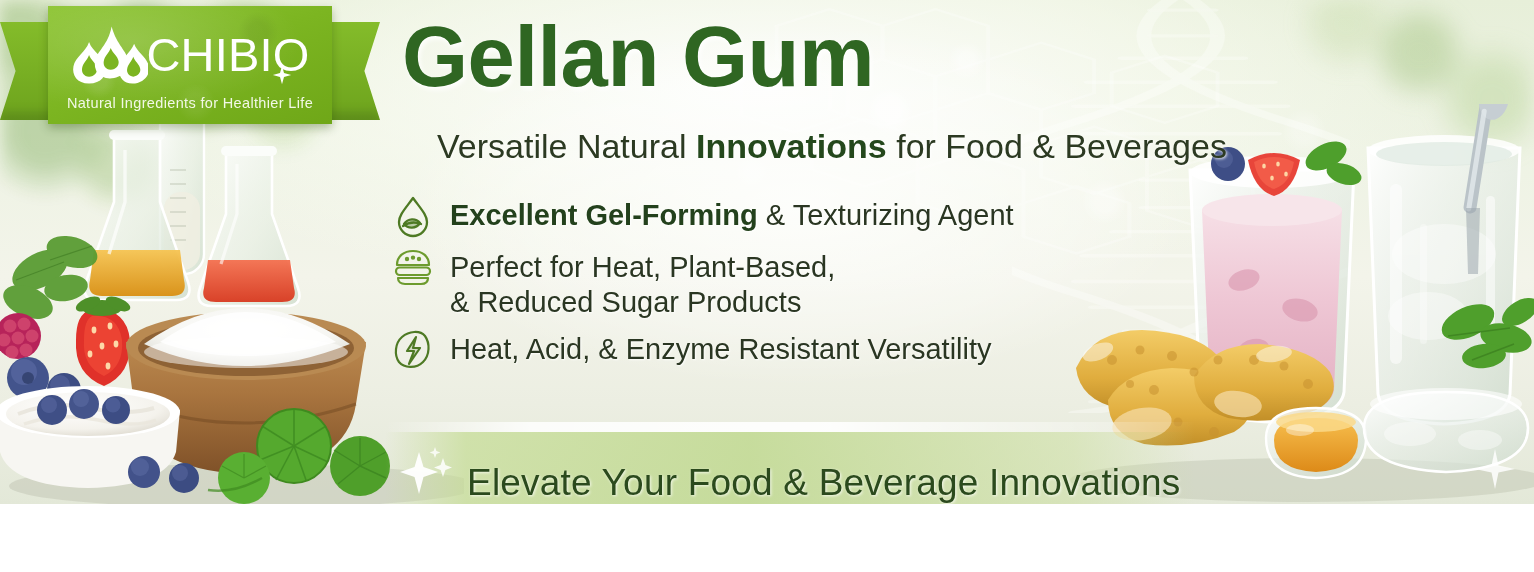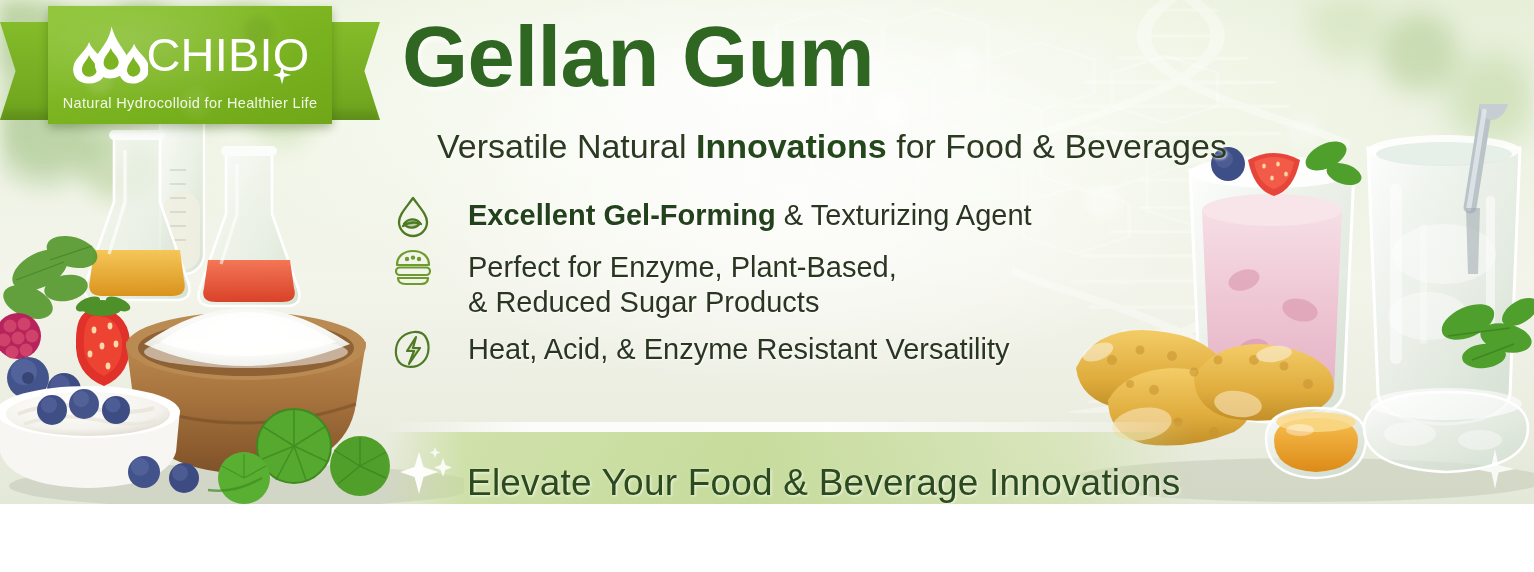--- a/index.html
+++ b/index.html
@@ -140,21 +140,21 @@
     font-family:"Liberation Sans",sans-serif;
     white-space:nowrap;
   }
   .subtitle b{font-weight:700;color:#24481c;}
 
   
   .features{
     position:absolute;left:390px;top:196px;width:680px;
   }
   .feature{
-    display:flex;align-items:flex-start;gap:32px;margin-bottom:9px;
+    display:flex;align-items:flex-start;gap:14px;margin-bottom:9px;
   }
   .feature-icon{width:46px;height:46px;flex:0 0 46px;margin-top:-3px;}
   .feature-icon svg{width:100%;height:100%;display:block;}
   .feature-text{
     font-size:29px;line-height:1.22;color:#2a3622;padding-top:2px;
     text-shadow:1px 1px 2px rgba(255,255,255,.88);
     font-family:"Liberation Sans",sans-serif;
   }
   .feature-text b{font-weight:700;color:#23411c;}
   .feature-text .ln{display:block;}
@@ -578,21 +578,21 @@
         </span>
         <span class="logo-word">
           <span>CHIBIO</span>
           <span class="logo-sparkle" style="left:auto;right:8px;top:50%;">
             <svg viewBox="0 0 24 24">
                 <path d="M12 1 L14.4 9.6 L23 12 L14.4 14.4 L12 23 L9.6 14.4 L1 12 L9.6 9.6 Z" fill="#ffffff"></path>
               </svg>
           </span>
         </span>
       </div>
-      <div class="logo-tagline">Natural Hydrocolloid for Healthier Life</div>
+      <div class="logo-tagline">Natural Ingredients for Healthier Life</div>
     </div>
   </div>
 
   <div class="title">Gellan Gum</div>
 
   <div class="subtitle">
     <span>Versatile Natural </span><b>Innovations</b><span> for Food &amp; Beverages</span>
   </div>
 
   <div class="features">
@@ -620,21 +620,21 @@
             <path d="M7,20 C7,11 14,6 23,6 C32,6 39,11 39,20 Z"></path>
             <rect x="6" y="22.5" width="34" height="7.5" rx="3.7"></rect>
             <path d="M8,33 L38,33 C38,37 35,39 31,39 L15,39 C11,39 8,37 8,33 Z"></path>
             <circle cx="17" cy="14" r="1.1" fill="#6d9b2e"></circle>
             <circle cx="23" cy="12.6" r="1.1" fill="#6d9b2e"></circle>
             <circle cx="29" cy="14" r="1.1" fill="#6d9b2e"></circle>
           </g>
         </svg>
       </span>
       <span class="feature-text">
-        <span class="ln">Perfect for Enzyme, Plant-Based,</span>
+        <span class="ln">Perfect for Heat, Plant-Based,</span>
         <span class="ln">&amp; Reduced Sugar Products</span>
       </span>
     </div>
 
     <div class="feature">
       <span class="feature-icon">
         <svg viewBox="0 0 46 46">
           <g fill="none" stroke="#4e7a24" stroke-width="2.2" stroke-linecap="round" stroke-linejoin="round">
             <path d="M35,9 C40,16 40,28 33,35 C26,42 14,41 9,35 C4,28 5,16 12,10 C19,4 30,3 35,9 Z"></path>
             <path d="M26,10 L17,24 L24,24 L19,37 L30,21 L23,21 Z" fill="#4e7a24" fill-opacity=".18"></path>

